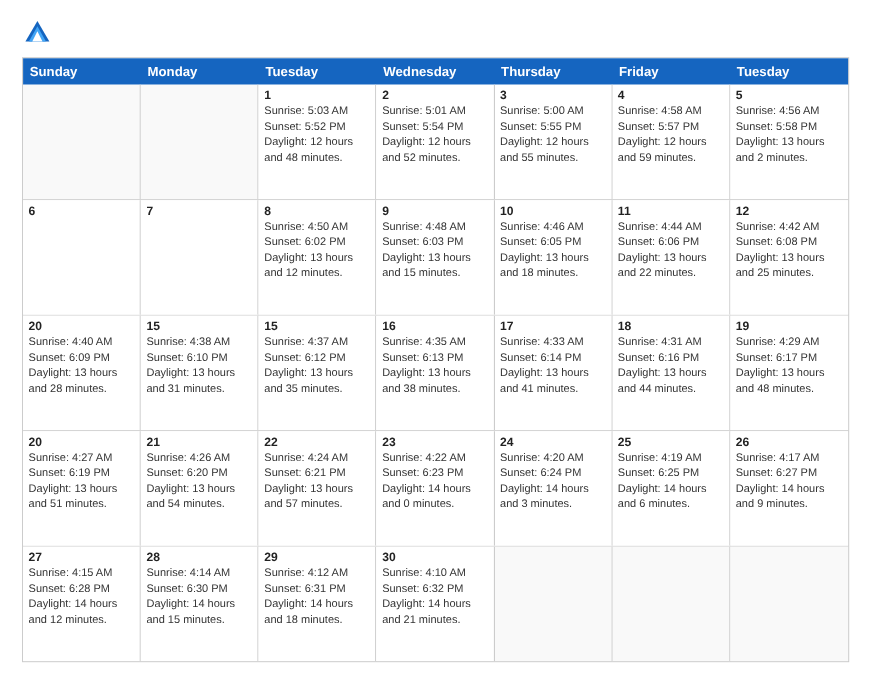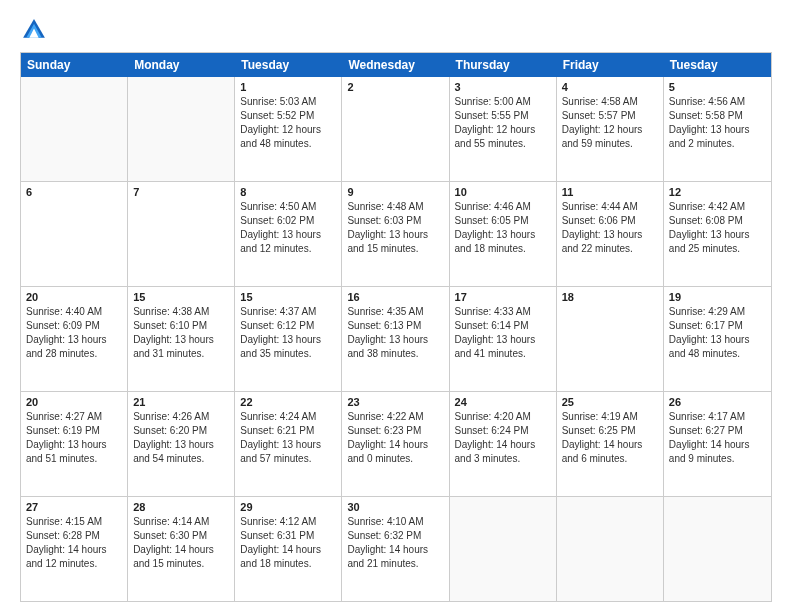--- a/index.html
+++ b/index.html
@@ -150,20 +150,21 @@
     <div class="cal-body">
     <div class="cal-week">
           <div class="cal-cell empty"></div>
           <div class="cal-cell empty"></div>
           <div class="cal-cell">
             <span class="day-num">1</span>
             <div class="sun-info">Sunrise: 5:03 AM<br>Sunset: 5:52 PM<br>Daylight: 12 hours and 48 minutes.</div>
           </div>
           <div class="cal-cell">
             <span class="day-num">2</span>
+            <div class="sun-info">Sunrise: 5:01 AM<br>Sunset: 5:54 PM<br>Daylight: 12 hours and 52 minutes.</div>
           </div>
           <div class="cal-cell">
             <span class="day-num">3</span>
             <div class="sun-info">Sunrise: 5:00 AM<br>Sunset: 5:55 PM<br>Daylight: 12 hours and 55 minutes.</div>
           </div>
           <div class="cal-cell">
             <span class="day-num">4</span>
             <div class="sun-info">Sunrise: 4:58 AM<br>Sunset: 5:57 PM<br>Daylight: 12 hours and 59 minutes.</div>
           </div>
           <div class="cal-cell">
@@ -215,20 +216,21 @@
           <div class="cal-cell">
             <span class="day-num">16</span>
             <div class="sun-info">Sunrise: 4:35 AM<br>Sunset: 6:13 PM<br>Daylight: 13 hours and 38 minutes.</div>
           </div>
           <div class="cal-cell">
             <span class="day-num">17</span>
             <div class="sun-info">Sunrise: 4:33 AM<br>Sunset: 6:14 PM<br>Daylight: 13 hours and 41 minutes.</div>
           </div>
           <div class="cal-cell">
             <span class="day-num">18</span>
+            <div class="sun-info">Sunrise: 4:31 AM<br>Sunset: 6:16 PM<br>Daylight: 13 hours and 44 minutes.</div>
           </div>
           <div class="cal-cell">
             <span class="day-num">19</span>
             <div class="sun-info">Sunrise: 4:29 AM<br>Sunset: 6:17 PM<br>Daylight: 13 hours and 48 minutes.</div>
           </div>
         </div>
         <div class="cal-week">
           <div class="cal-cell">
             <span class="day-num">20</span>
             <div class="sun-info">Sunrise: 4:27 AM<br>Sunset: 6:19 PM<br>Daylight: 13 hours and 51 minutes.</div>

